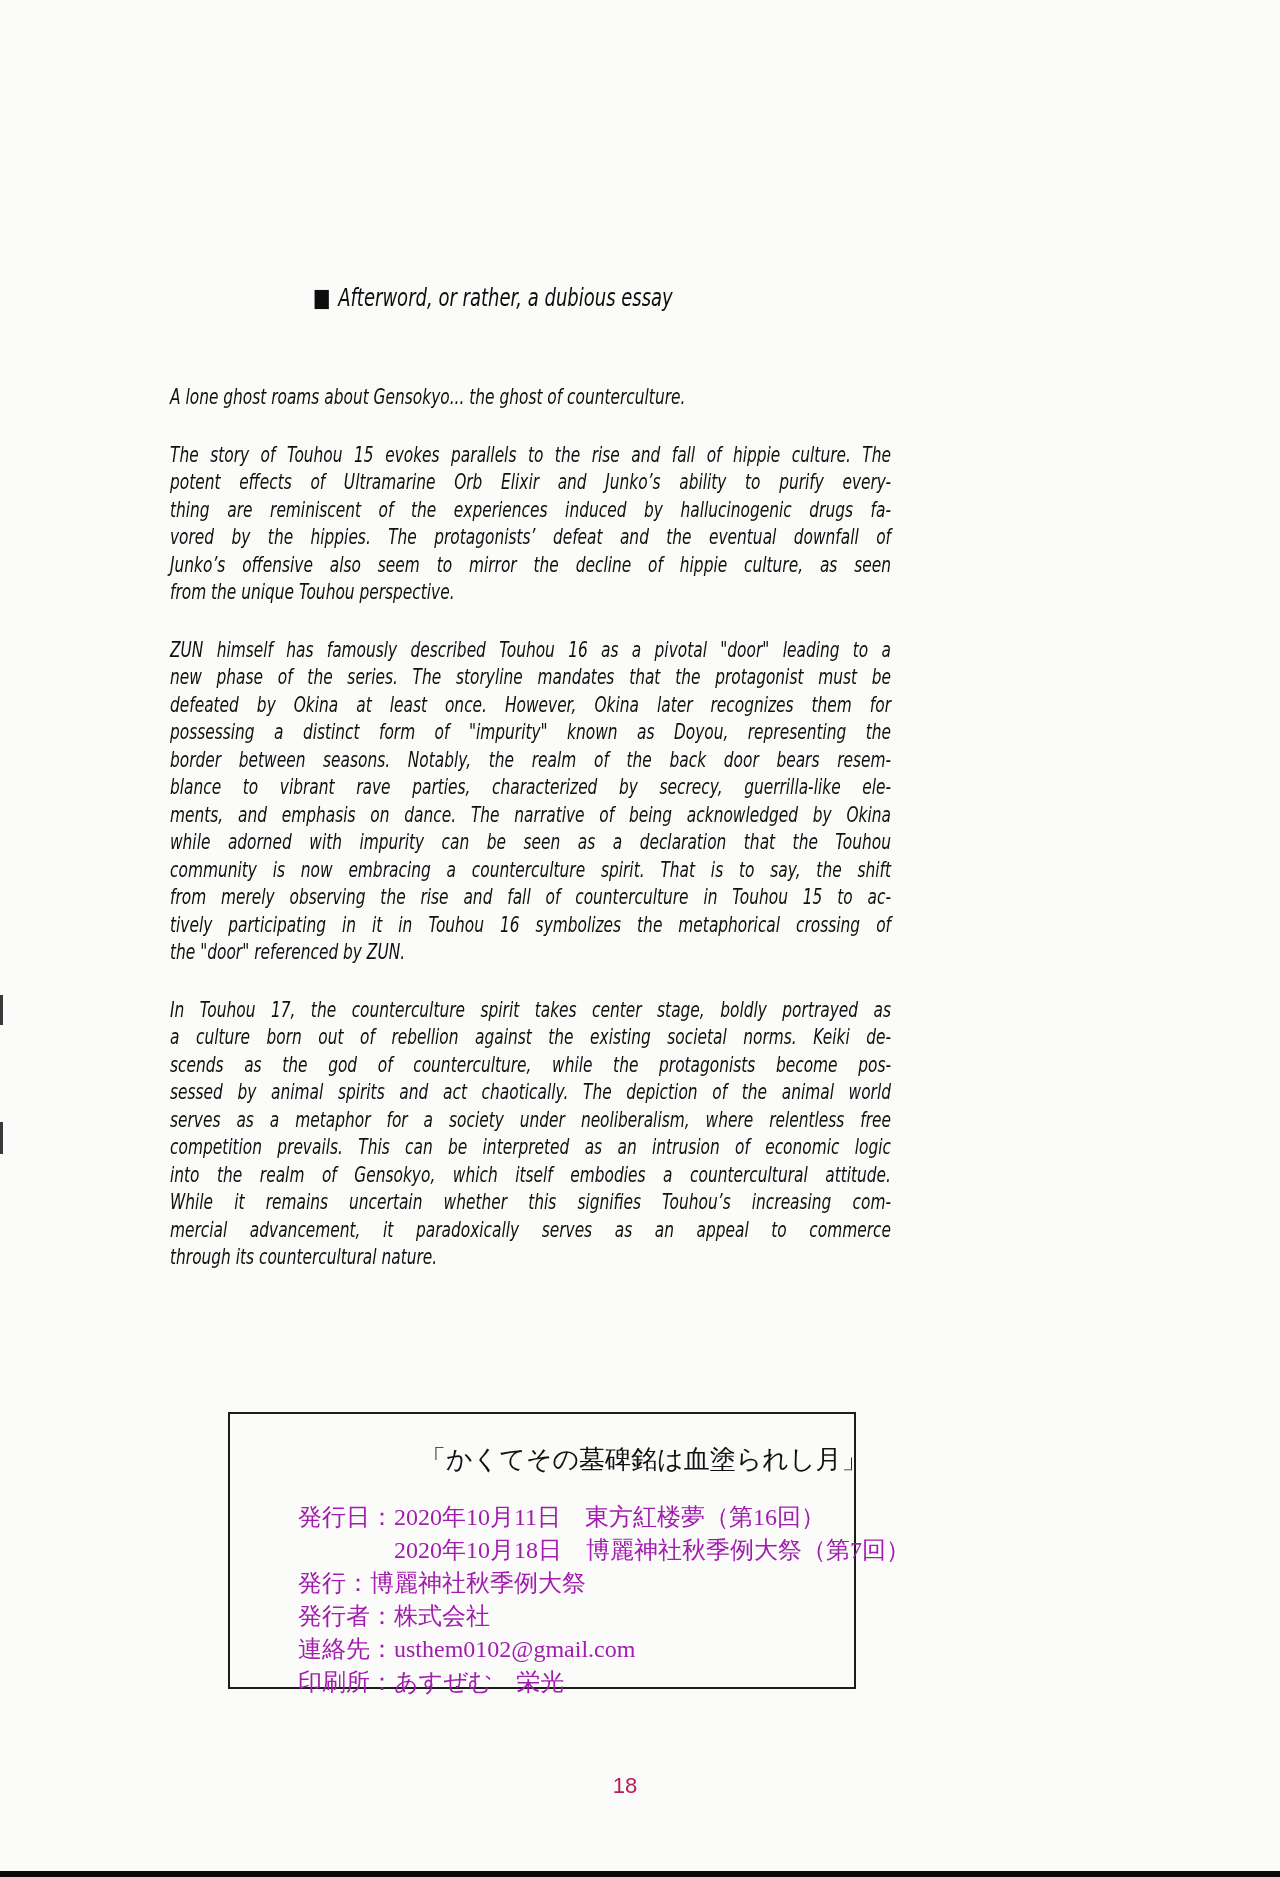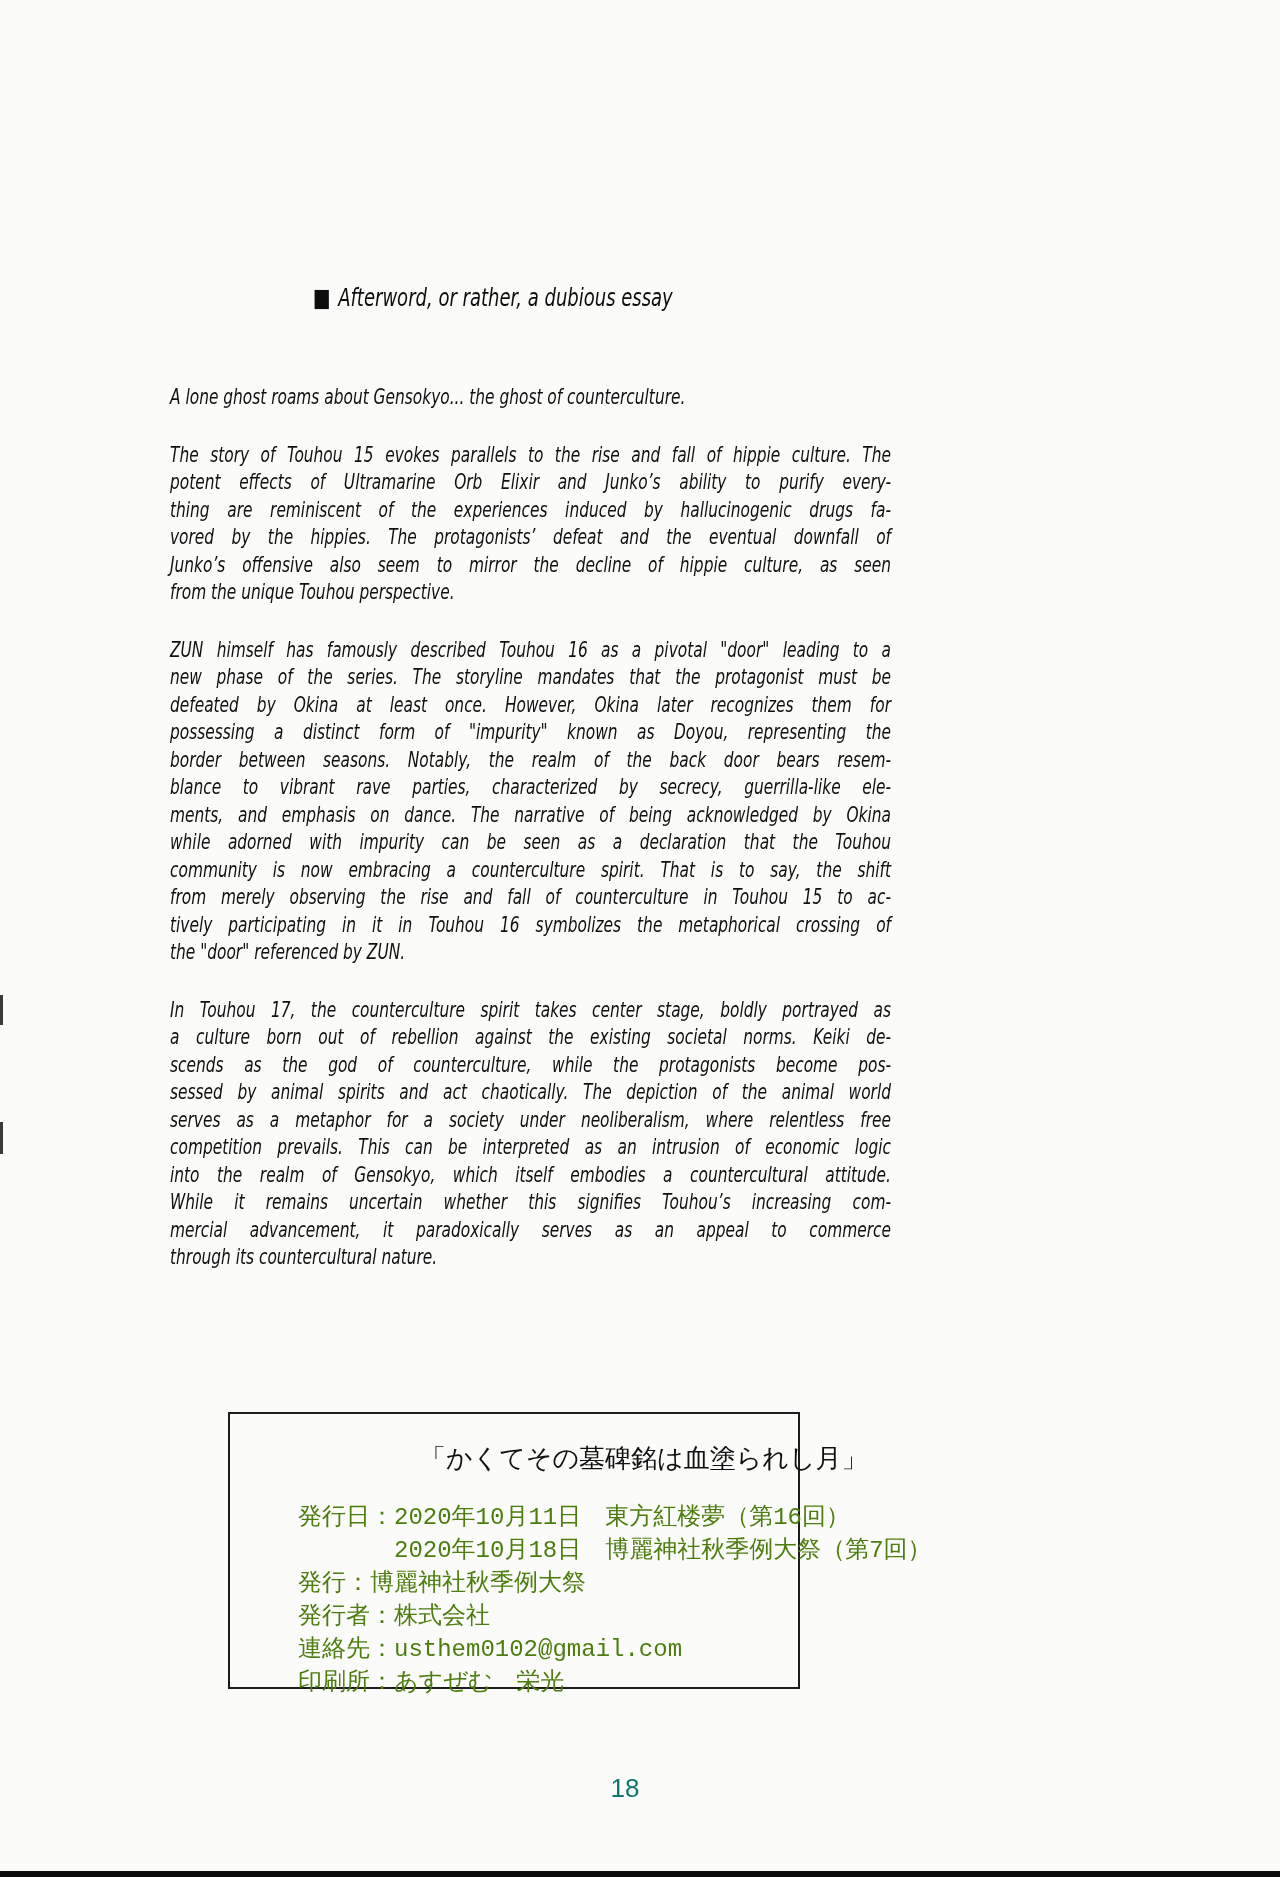--- a/index.html
+++ b/index.html
@@ -47,48 +47,48 @@
     white-space: nowrap;
   }
   .essay-header .bullet {
     font-style: normal;
     margin-right: 10px;
     font-size: 25px;
   }
   .colophon-box {
     position: absolute;
     left: 228px; top: 1412px;
-    width: 572px; height: 277px;
+    width: 628px; height: 277px;
     border: 2px solid #1c1c1c;
     background: transparent;
     box-sizing: border-box;
-    font-family: Liberation Mono, monospace;
+    font-family: Liberation Serif, serif;
   }
   .colophon-title {
     margin: 31px 0 0 190px;
     font-size: 26px;
     line-height: 30px;
     color: #111;
     letter-spacing: 0px;
     white-space: nowrap;
   }
   .colophon-lines {
     margin: 26px 4px 0 68px;
     font-size: 24px;
     line-height: 33px;
-    color: #4d7c0f;
+    color: #a21caf;
   }
   .colophon-line { white-space: pre; }
   .page-number {
     position: absolute;
     left: 575px; top: 1773px;
     width: 100px;
     text-align: center;
-    font-size: 26px;
-    color: #0f766e;
+    font-size: 22px;
+    color: #be185d;
     font-family: "Liberation Sans", sans-serif;
   }
   
   .scan-bottom-bar {
     position: absolute;
     left: 0; top: 1871px;
     width: 1280px; height: 6px;
     background: #0b0b0b;
   }
   .scan-mark-1 {

